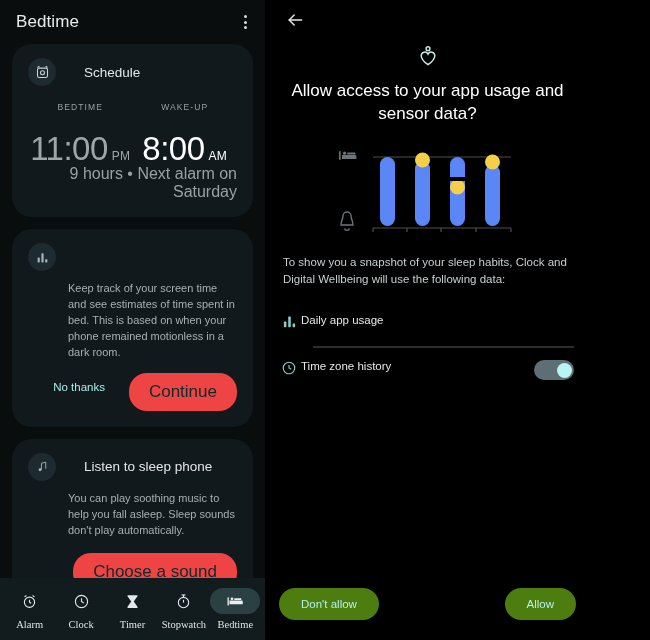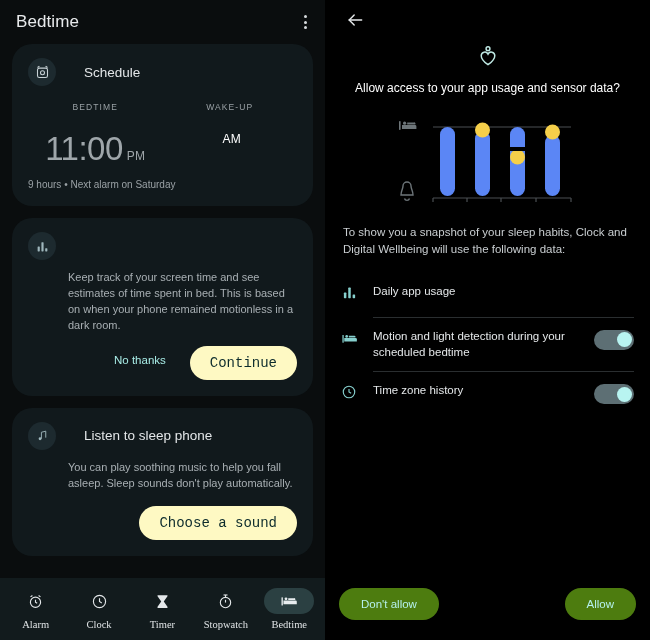--- a/index.html
+++ b/index.html
@@ -6,21 +6,21 @@
   html, body {
     width: 650px; height: 640px;
     background: #000;
     font-family: "Liberation Sans", sans-serif;
     overflow: hidden;
   }
   .root { display: flex; width: 650px; height: 640px; }
 
   
   .left {
-    width: 325px; height: 640px;
+    width: 265px; height: 640px;
     background: #0a0d0e;
     position: relative;
     display: flex; flex-direction: column;
   }
   .left-header {
     height: 44px; flex: 0 0 44px;
     display: flex; align-items: center;
     padding: 0 14px 0 16px;
     justify-content: space-between;
   }
@@ -51,31 +51,31 @@
 
   
   .sched-times { display: flex; margin-top: 16px; }
   .sched-col { flex: 1; text-align: center; }
   .sched-label { color: #9aa1a5; font-size: 8.5px; letter-spacing: 1.1px; }
   .sched-time { margin-top: 20px; display: flex; align-items: flex-end; justify-content: center; }
   .t-big { font-size: 33px; font-weight: 400; line-height: 1; letter-spacing: -0.5px; }
   .t-sm { font-size: 12px; margin-left: 4px; margin-bottom: 2px; letter-spacing: .3px; }
   .dim { color: #9fa6aa; }
   .bright { color: #ffffff; }
-  .sched-sub { text-align: left; color: #9aa1a5; font-size: 10px; margin-top: 14px; }
+  .sched-sub { text-align: right; color: #9aa1a5; font-size: 16px; }
 
   .btn-row { display: flex; justify-content: flex-end; align-items: flex-start; gap: 14px; margin-top: 12px; }
   .btn-text {
     color: #a8ece6; font-size: 11.5px; background: none; border: none;
     padding: 8px 10px; cursor: pointer; font-family: inherit;
   }
   .btn-filled {
-    background: #fef9c3; color: #0c2b2c; font-size: 14px;
+    background: #ef4444; color: #0c2b2c; font-size: 17px;
     border: none; border-radius: 18px; padding: 9px 20px;
-    cursor: pointer; font-family: Liberation Mono, monospace;
+    cursor: pointer; font-family: Liberation Sans, sans-serif;
   }
   .btn-row-single { display: flex; justify-content: flex-end; margin-top: 14px; }
 
   
   .navbar {
     flex: 0 0 62px; height: 62px;
     background: #121b1d;
     display: flex; align-items: center; justify-content: space-around;
     padding: 0 4px;
     font-family: Liberation Serif, serif;
@@ -97,34 +97,34 @@
     background: #000000;
     position: relative;
     display: flex; flex-direction: column;
   }
   .right-header { height: 40px; flex: 0 0 40px; display: flex; align-items: center; padding-left: 14px; }
   .back-btn { padding: 6px; cursor: pointer; display: flex; }
 
   .hero { text-align: center; padding: 4px 0 0 0; }
   .hero-icon { display: flex; justify-content: center; margin-bottom: 12px; }
   .hero-title {
-    color: #ffffff; font-size: 12px; line-height: 1.35;
+    color: #ffffff; font-size: 17px; line-height: 1.35;
     padding: 0 26px; font-weight: 400;
   }
 
   .illo { display: flex; justify-content: center; margin: 14px 0 10px 0; }
 
   .blurb {
     color: #c9ced1; font-size: 11.5px; line-height: 1.5;
     padding: 0 18px; margin-top: 4px;
   }
 
   .perm-list { margin-top: 14px; padding: 0 16px 0 14px; }
   .perm-row {
-    display: flex; align-items: flex-start; gap: 14px;
+    display: flex; align-items: flex-start; gap: 2px;
     padding: 10px 0 10px 0; min-height: 44px;
   }
   .perm-icon { flex: 0 0 20px; width: 20px; display: flex; align-items: center; justify-content: center; padding-top: 2px; }
   .perm-mid { flex: 1 1 auto; }
   .perm-label { color: #e4e7e9; font-size: 11.5px; line-height: 1.45; }
   .perm-divider { height: 1px; background: #2a2e30; margin-left: 34px; }
 
   .toggle {
     flex: 0 0 40px; width: 40px; height: 20px; border-radius: 12px;
     background: #5d6f74; position: relative; cursor: pointer; margin-top: 2px;
@@ -181,20 +181,21 @@
           <div class="sched-col">
             <div class="sched-label">BEDTIME</div>
             <div class="sched-time">
               <span class="t-big dim">11:00</span>
               <span class="t-sm dim">PM</span>
             </div>
           </div>
           <div class="sched-col">
             <div class="sched-label">WAKE-UP</div>
             <div class="sched-time">
+              <span class="t-big bright">8:00</span>
               <span class="t-sm bright">AM</span>
             </div>
           </div>
         </div>
 
         <div class="sched-sub">9 hours • Next alarm on Saturday</div>
       </div>
 
       <div class="card">
         <div class="card-head">
@@ -361,36 +362,20 @@
             <rect x="10" y="4" width="4" height="17" rx="1"></rect>
             <rect x="17" y="15" width="4" height="6" rx="1"></rect>
           </svg>
         </div>
         <div class="perm-mid">
           <div class="perm-label">Daily app usage</div>
         </div>
       </div>
       <div class="perm-divider"></div>
 
-      <div class="perm-row">
-        <div class="perm-icon">
-          <svg width="17" height="17" viewBox="0 0 24 24" fill="#86cfcd">
-            <rect x="2" y="7" width="1.8" height="11" rx="0.8"></rect>
-            <path d="M4.6 11.4h16.2a1.6 1.6 0 0 1 1.6 1.6v3.2H4.6z"></path>
-            <circle cx="8" cy="9.1" r="1.9"></circle>
-            <path d="M11 10.6h9.2a1.5 1.5 0 0 0-1.5-2.4H11z"></path>
-          </svg>
-        </div>
-        <div class="perm-mid">
-          <div class="perm-label">Motion and light detection during your scheduled bedtime</div>
-        </div>
-        <div class="toggle">
-            <div class="knob"></div>
-          </div>
-      </div>
       <div class="perm-divider"></div>
 
       <div class="perm-row">
         <div class="perm-icon">
           <svg width="16" height="16" viewBox="0 0 24 24" fill="none" stroke="#86cfcd" stroke-width="1.7">
             <circle cx="12" cy="12" r="8.6"></circle>
               <path d="M12 7.4V12l3.2 2"></path>
           </svg>
         </div>
         <div class="perm-mid">

